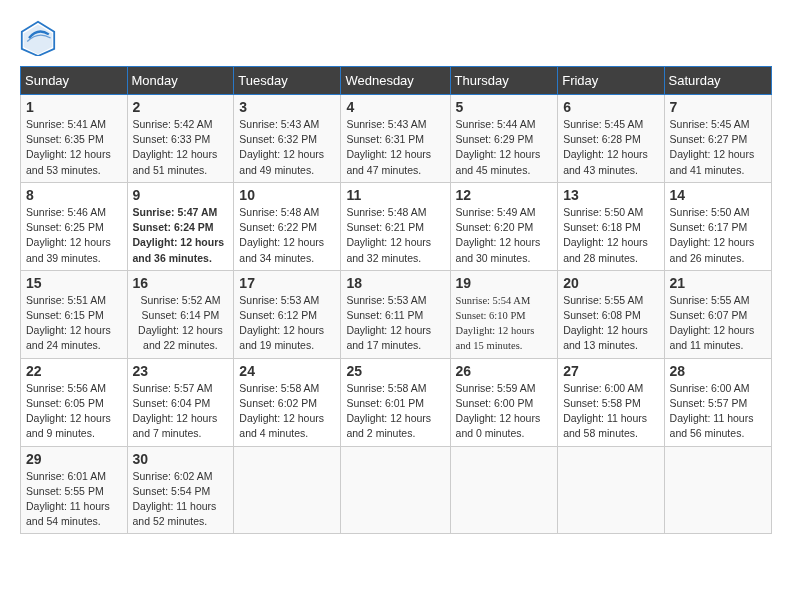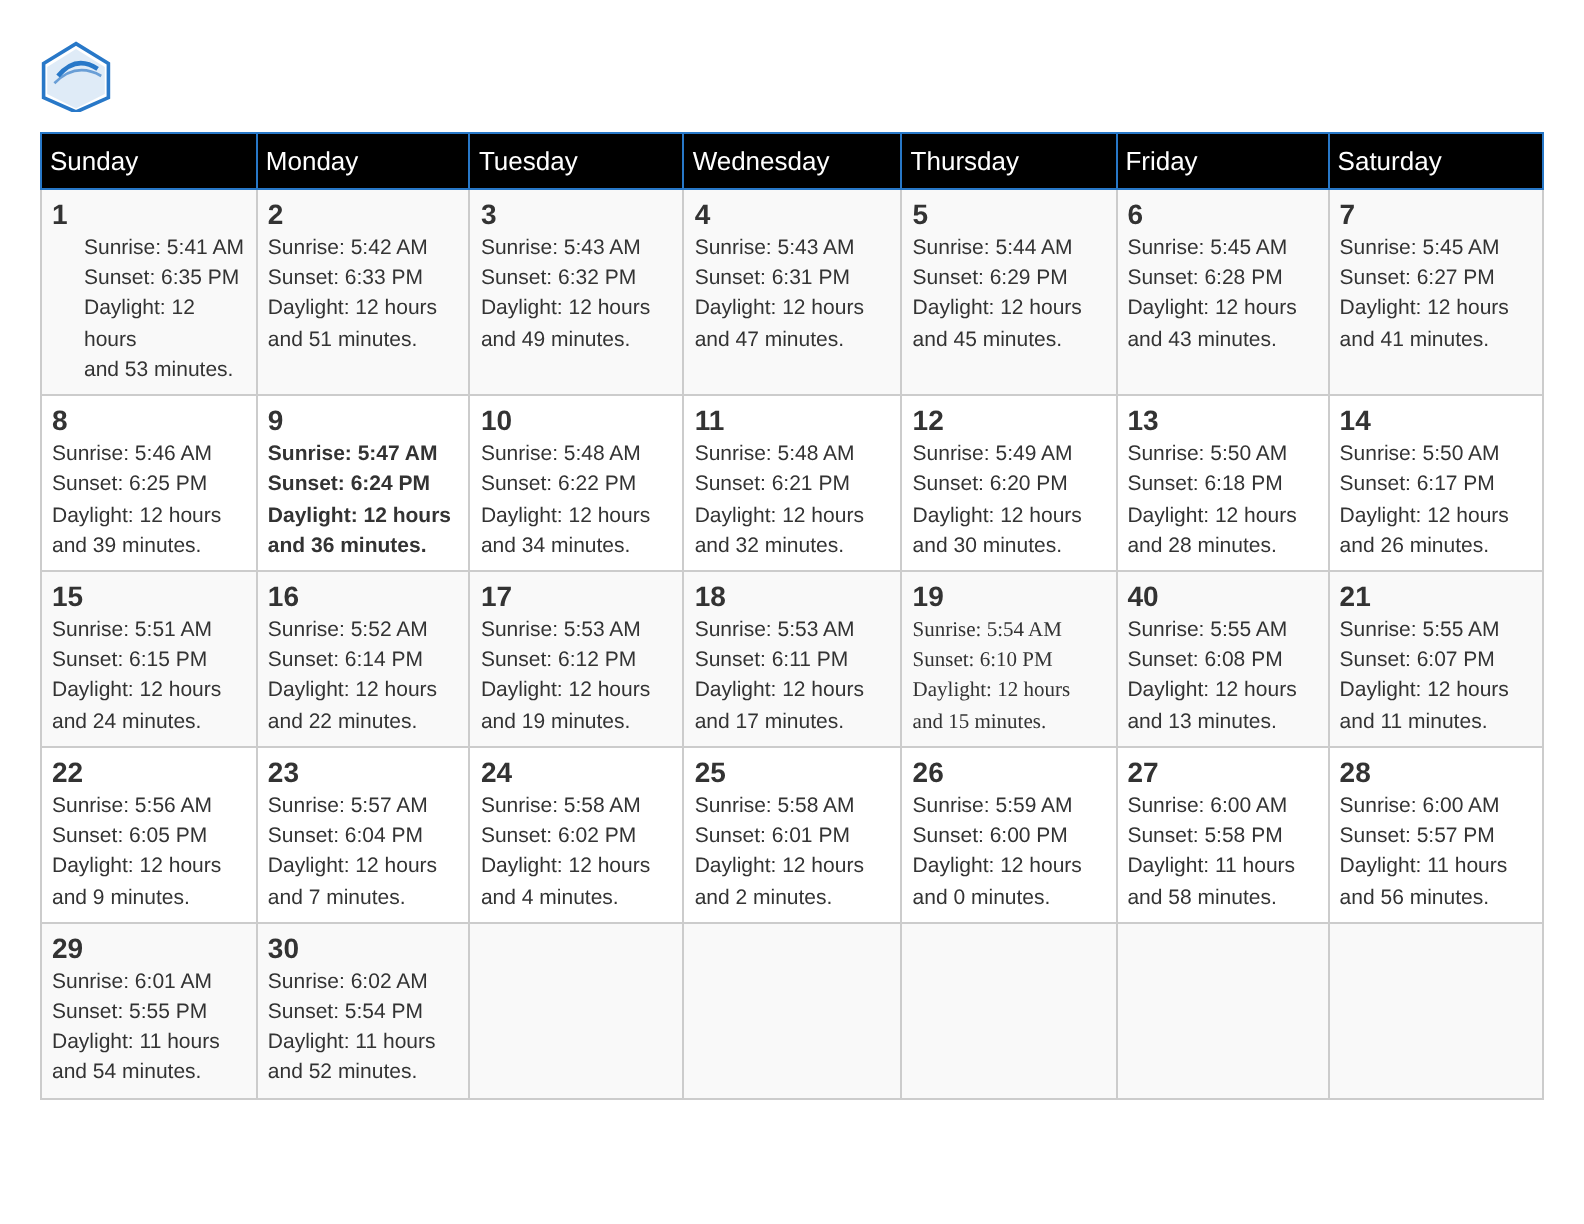--- a/index.html
+++ b/index.html
@@ -45,21 +45,21 @@
     .location {
       font-size: 14px;
       color: #555;
     }
     table {
       width: 100%;
       border-collapse: collapse;
       font-size: 11px;
     }
     thead tr th {
-      background-color: #000000;
+      background-color: #404040;
       color: #fff;
       padding: 6px 4px;
       text-align: left;
       font-size: 13px;
       font-weight: normal;
       border: 1px solid #2878c8;
     }
     tbody tr td {
       border: 1px solid #ccc;
       vertical-align: top;
@@ -118,21 +118,21 @@
         <th>Wednesday</th>
         <th>Thursday</th>
         <th>Friday</th>
         <th>Saturday</th>
       </tr>
   </thead>
   <tbody id="calendar-body">
   <tr>
         <td>
           <span class="day-num">1</span>
-          <div class="day-detail" style="white-space: pre-line; margin-left: 16px;">Sunrise: 5:41 AM
+          <div class="day-detail" style="white-space: pre-line;">Sunrise: 5:41 AM
 Sunset: 6:35 PM
 Daylight: 12 hours
 and 53 minutes.</div>
         </td>
         <td>
           <span class="day-num">2</span>
           <div class="day-detail" style="white-space: pre-line;">Sunrise: 5:42 AM
 Sunset: 6:33 PM
 Daylight: 12 hours
 and 51 minutes.</div>
@@ -227,21 +227,21 @@
       <tr>
         <td>
           <span class="day-num">15</span>
           <div class="day-detail" style="white-space: pre-line;">Sunrise: 5:51 AM
 Sunset: 6:15 PM
 Daylight: 12 hours
 and 24 minutes.</div>
         </td>
         <td>
           <span class="day-num">16</span>
-          <div class="day-detail" style="white-space: pre-line;">Sunrise: 5:52 AM
+          <div class="day-detail" style="white-space: pre-line; text-align: center;">Sunrise: 5:52 AM
 Sunset: 6:14 PM
 Daylight: 12 hours
 and 22 minutes.</div>
         </td>
         <td>
           <span class="day-num">17</span>
           <div class="day-detail" style="white-space: pre-line;">Sunrise: 5:53 AM
 Sunset: 6:12 PM
 Daylight: 12 hours
 and 19 minutes.</div>
@@ -254,21 +254,21 @@
 and 17 minutes.</div>
         </td>
         <td>
           <span class="day-num">19</span>
           <div class="day-detail" style="white-space: pre-line; font-family: Liberation Serif, serif;">Sunrise: 5:54 AM
 Sunset: 6:10 PM
 Daylight: 12 hours
 and 15 minutes.</div>
         </td>
         <td>
-          <span class="day-num">40</span>
+          <span class="day-num">20</span>
           <div class="day-detail" style="white-space: pre-line;">Sunrise: 5:55 AM
 Sunset: 6:08 PM
 Daylight: 12 hours
 and 13 minutes.</div>
         </td>
         <td>
           <span class="day-num">21</span>
           <div class="day-detail" style="white-space: pre-line;">Sunrise: 5:55 AM
 Sunset: 6:07 PM
 Daylight: 12 hours

